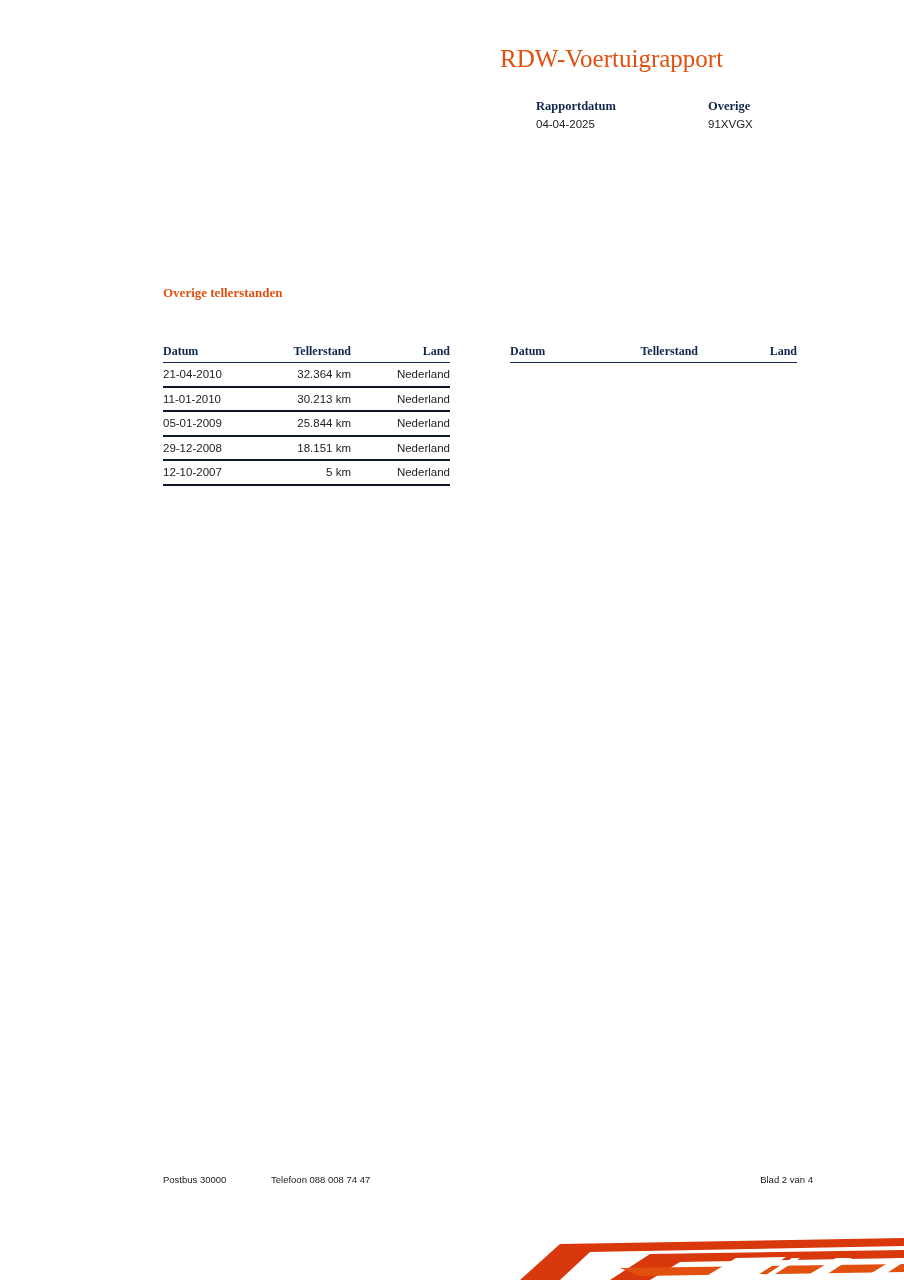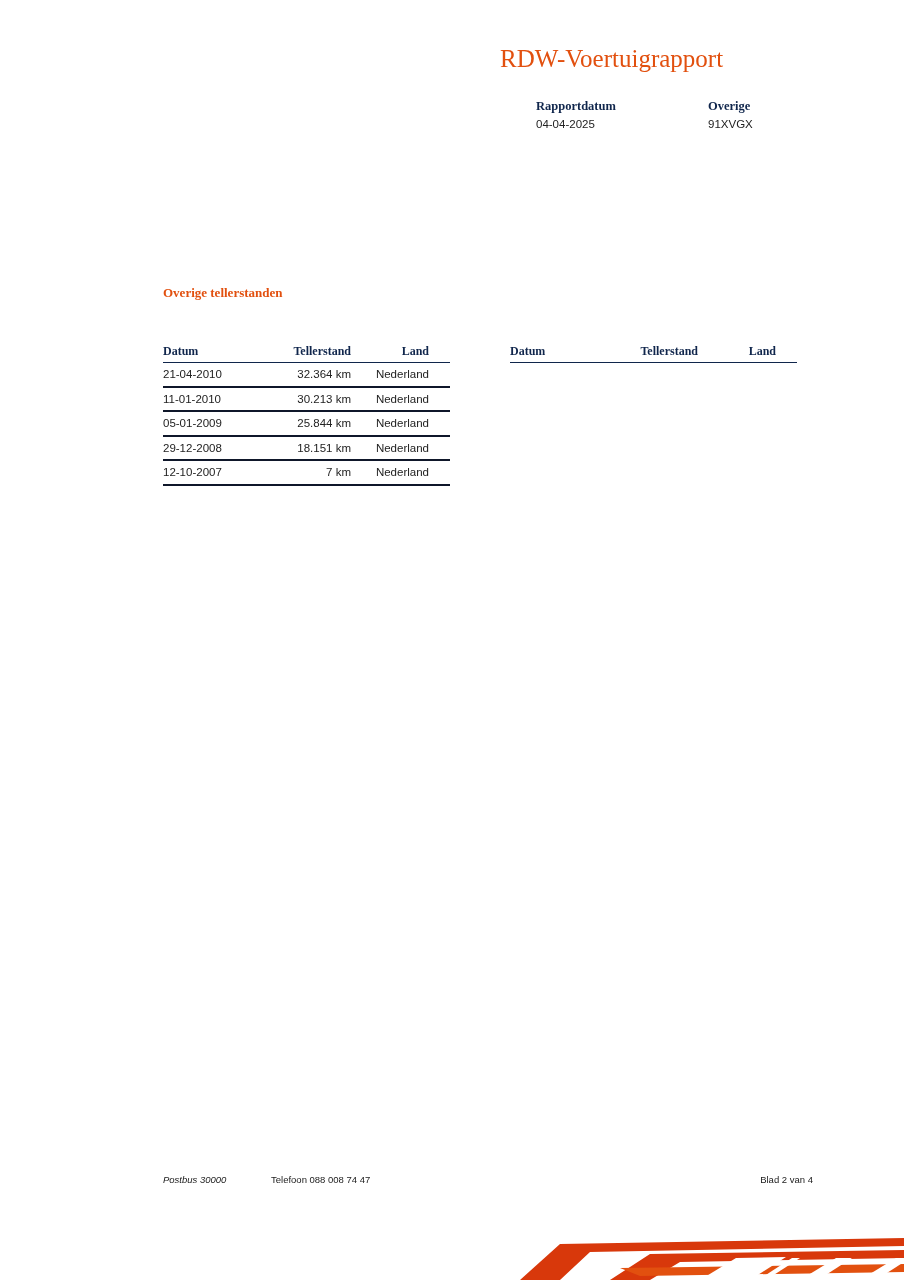--- a/index.html
+++ b/index.html
@@ -110,21 +110,21 @@
     padding-bottom: 3px;
   }
   .th {
     font-family: "Liberation Serif", serif;
     font-size: 12px;
     font-weight: bold;
     color: #10264c;
   }
   .col-date { width: 110px; text-align: left; }
   .col-odo  { width: 78px; text-align: right; }
-  .col-land { width: 78px; text-align: right; }
+  .col-land { width: 99px; text-align: right; }
 
   .trow {
     display: flex;
     border-bottom: 2px solid #0f172a;
     height: 24.5px;
     align-items: center;
   }
   .td {
     font-size: 11.5px;
     color: #222222;
@@ -137,21 +137,21 @@
     top: 1168px;
     width: 650px;
     font-size: 9.5px;
     color: #222222;
   }
   .footer-row {
     display: flex;
     height: 23px;
     align-items: center;
   }
-  .f-col1 { width: 108px; font-style: italic; }
+  .f-col1 { width: 108px; }
   .f-col2 { width: 420px; }
   .f-col3 { width: 122px; text-align: right; }
 
   
   .bottom-graphic {
     position: absolute;
     left: 500px;
     bottom: 0;
     width: 404px;
     height: 52px;
@@ -201,21 +201,21 @@
           <div class="td col-odo">25.844 km</div>
           <div class="td col-land">Nederland</div>
         </div>
         <div class="trow">
           <div class="td col-date">29-12-2008</div>
           <div class="td col-odo">18.151 km</div>
           <div class="td col-land">Nederland</div>
         </div>
         <div class="trow">
           <div class="td col-date">12-10-2007</div>
-          <div class="td col-odo">7 km</div>
+          <div class="td col-odo">5 km</div>
           <div class="td col-land">Nederland</div>
         </div>
       </div>
   </div>
 
   <div class="table right">
     <div class="thead">
       <div class="th col-date">Datum</div>
       <div class="th col-odo">Tellerstand</div>
       <div class="th col-land">Land</div>

